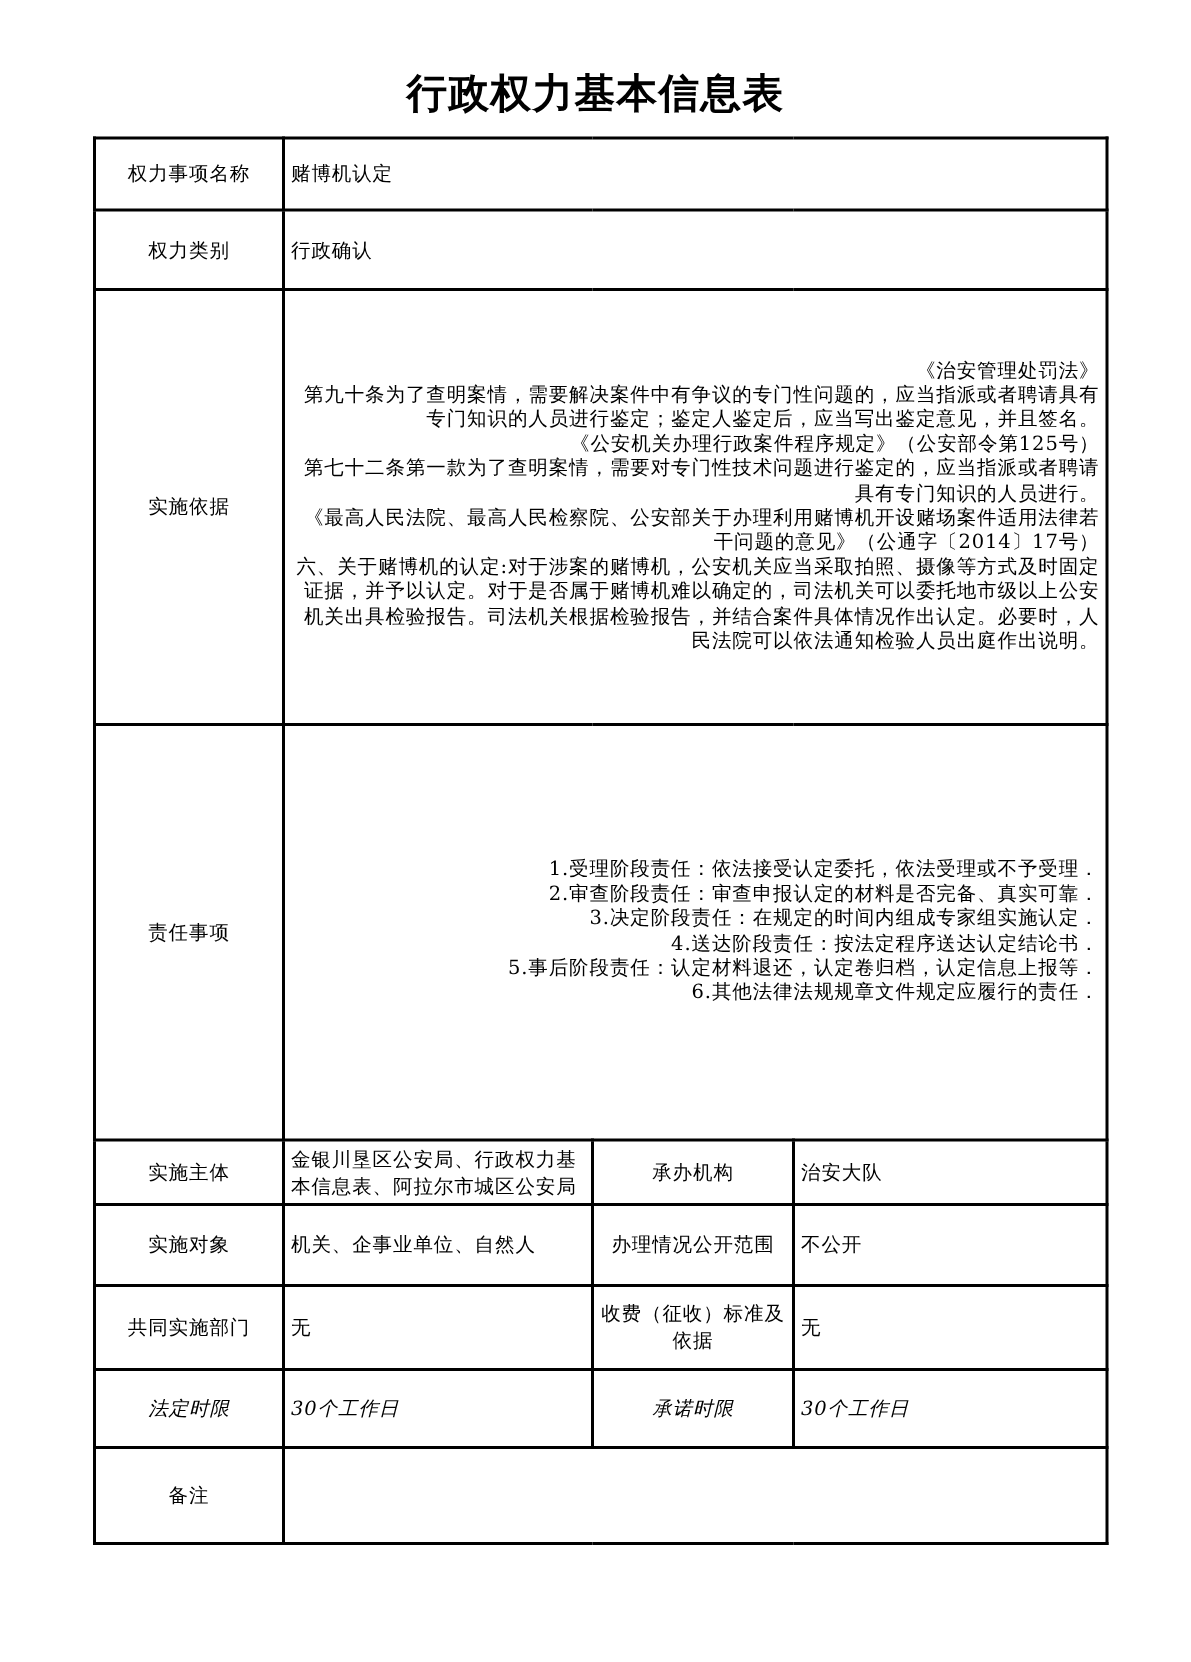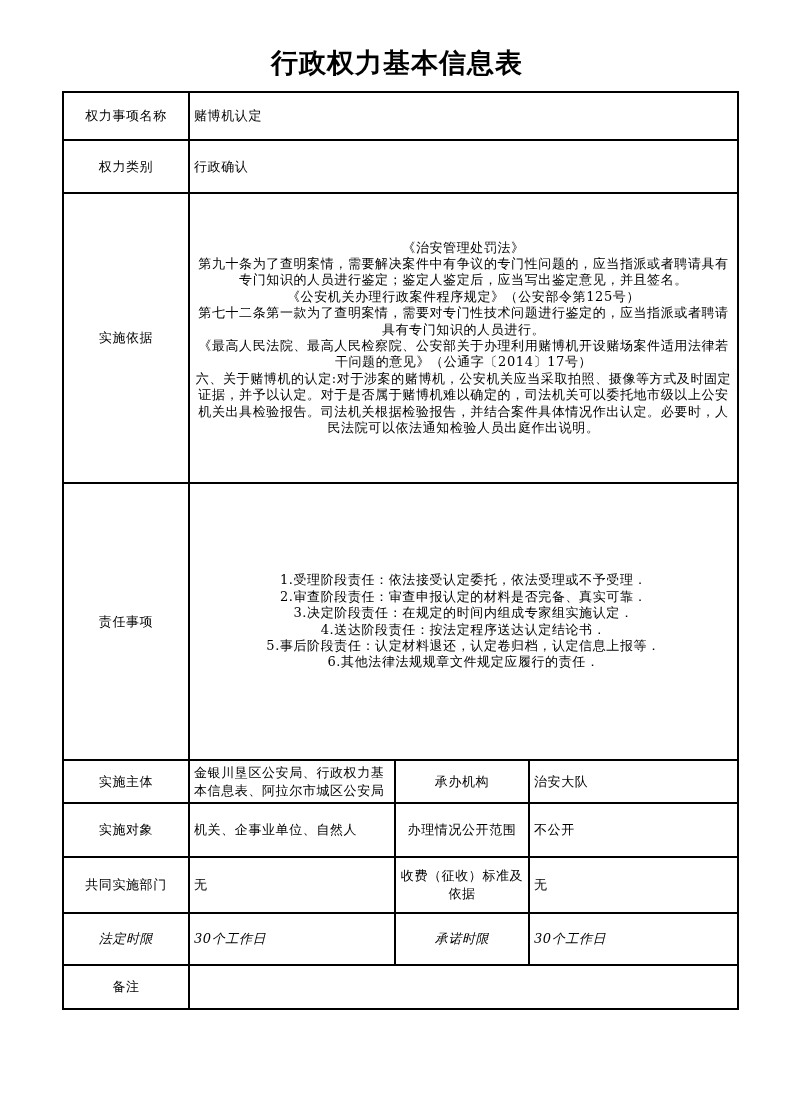--- a/index.html
+++ b/index.html
@@ -43,34 +43,34 @@
     vertical-align: middle;
     padding: 2px 4px;
     overflow: hidden;
   }
   td.label-cell {
     text-align: center;
   }
   td.value-center {
   }
   td.value-text {
-    text-align: center;
+    text-align: right;
     white-space: pre-wrap;
     line-height: 16.4px;
     padding: 4px 6px;
   }
   tr.r1 { height: 48px; }
   tr.r2 { height: 53px; }
   tr.r3 { height: 290px; }
   tr.r4 { height: 277px; }
   tr.r5 { height: 43px; }
   tr.r6 { height: 54px; font-family: Liberation Serif, serif; }
   tr.r7 { height: 56px; padding-left: 22px; }
   tr.r8 { height: 52px; font-style: italic; }
-  tr.r9 { height: 44px; padding-left: 32px; }
+  tr.r9 { height: 64px; padding-left: 32px; }
 </style>
 </head>
 <body>
 
 <div class="page">
 
   <div class="doc-title">行政权力基本信息表</div>
 
   <table class="info-table">
     <colgroup>

